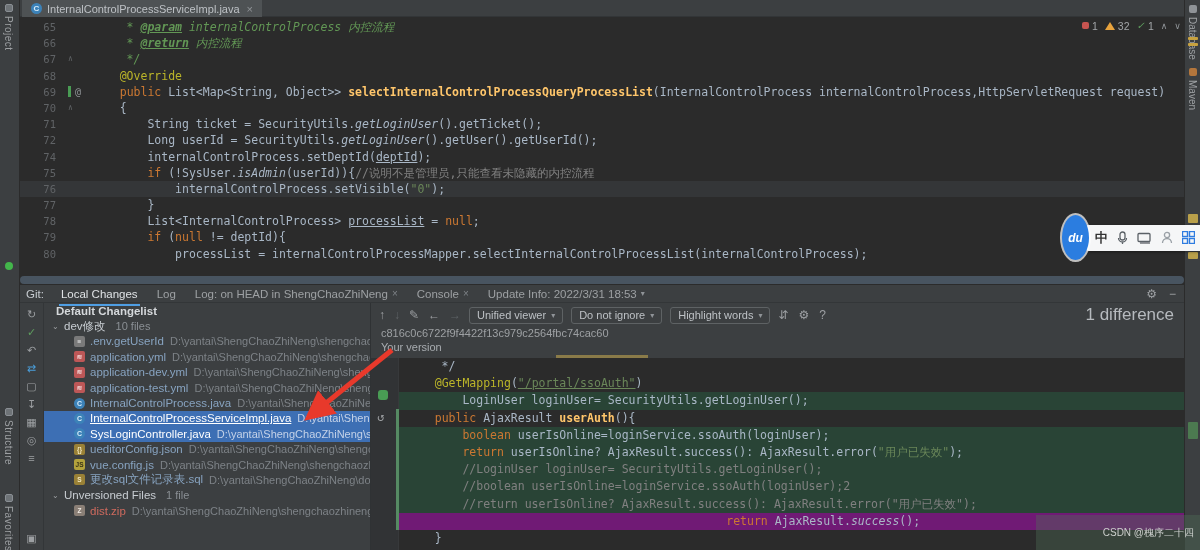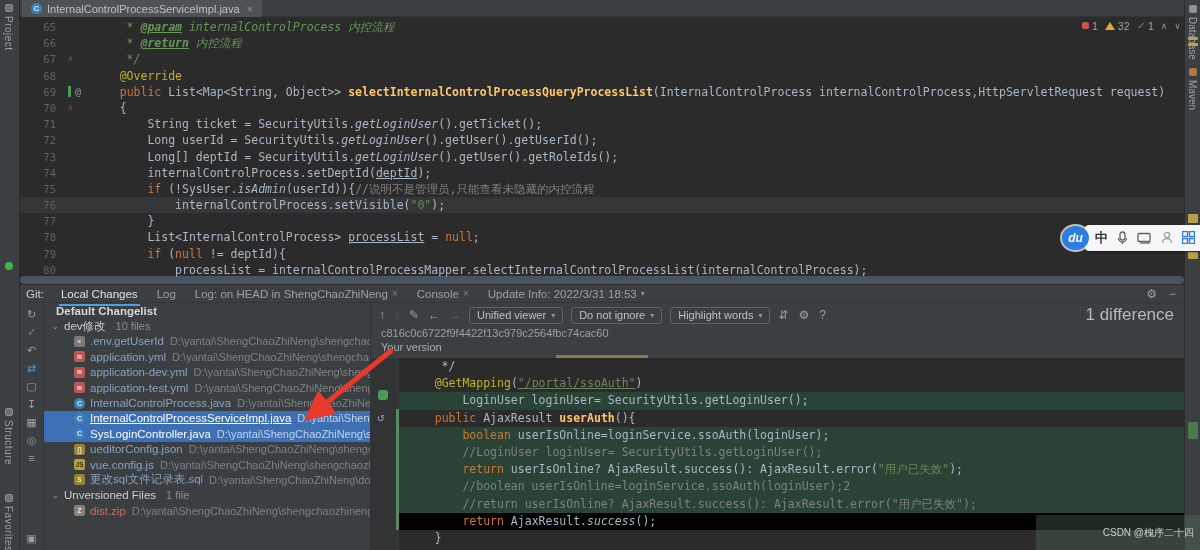--- a/index.html
+++ b/index.html
@@ -105,32 +105,32 @@
   #diff-version { padding-left:10px; height:14px; color:#a8acb0; font-size:11px; }
   #olive-strip { position:absolute; left:185px; top:52px; width:92px; height:3px; background:#8a7b49; }
   #diff-code { position:absolute; left:0; right:0; top:55px; bottom:0; background:#2b2b2b; font-family:"DejaVu Sans Mono", monospace; font-size:11.5px; overflow:hidden; }
   #diff-gutter { position:absolute; left:0; top:0; bottom:0; width:28px; background:#313335; border-right:1px solid #37393b; }
   #dg-change-ic { position:absolute; left:7px; top:32px; width:10px; height:10px; border-radius:3px; background:#499c54; }
   #dg-undo-ic { position:absolute; left:6px; top:52px; color:#9da0a3; font-size:12px; }
   #dg-bar { position:absolute; left:25px; top:51px; width:3px; height:121px; background:#568a63; }
   #diff-lines { position:absolute; left:28px; right:0; top:0; }
   .d-line { height:17.2px; line-height:17.2px; white-space:pre; padding-left:8px; }
   .d-line.bg-add { background:#294436; }
-  .d-line.bg-addbright { background:#000000; }
+  .d-line.bg-addbright { background:#701a75;text-align:center; }
 
   
   #right-strip { position:absolute; right:0; top:0; width:16px; height:550px; background:#3c3f41; border-left:1px solid #2b2b2b; z-index:6; }
   .r-vlabel { position:absolute; left:2px; writing-mode:vertical-rl; color:#9da0a3; font-size:10px; display:flex; align-items:center; gap:4px; }
   .r-mini { width:8px; height:8px; border-radius:2px; background:#8f9397; display:inline-block; }
   .r-mini.maven { background:#b3763c; }
   .stripe-mark { position:absolute; left:3px; width:10px; border-radius:1px; }
 
   
   #ime-bar { position:absolute; left:1062px; top:224px; height:27px; z-index:40; display:flex; align-items:center; }
-  #ime-logo { width:27px; height:24px; border-radius:50%; background:#2b7de0; color:#fff; font-size:12px; font-style:italic; font-weight:bold; display:flex; align-items:center; justify-content:center; z-index:2; box-shadow:0 0 0 2px rgba(255,255,255,.7); }
+  #ime-logo { width:27px; height:45px; border-radius:50%; background:#2b7de0; color:#fff; font-size:12px; font-style:italic; font-weight:bold; display:flex; align-items:center; justify-content:center; z-index:2; box-shadow:0 0 0 2px rgba(255,255,255,.7); }
   #ime-tray { margin-left:-4px; width:116px; height:26px; background:#f5f6f7; border-radius:4px 0 0 4px; display:flex; align-items:center; gap:9px; padding-left:10px; box-shadow:0 1px 3px rgba(0,0,0,.4); }
   #ime-lang { color:#333; font-size:13px; font-weight:bold; }
   .ime-svg { display:block; }
 
   
   #wm-box { position:absolute; left:1036px; top:515px; width:164px; height:35px; background:rgba(78,110,88,.38); z-index:35; display:flex; align-items:center; justify-content:flex-end; padding-right:6px; }
   #wm-text { color:#cdd0cd; font-size:10px; }
 </style>
 </head>
 <body>
@@ -181,21 +181,20 @@
   <div id="editor">
     <div id="ed-lines">
         <div class="code-line"><span class="line-num">65</span><span class="gut"></span><span class="code-text"><span class="tk-doc">     * </span><span class="tk-doctag">@param</span><span class="tk-doc"> internalControlProcess 内控流程</span></span></div>
         <div class="code-line"><span class="line-num">66</span><span class="gut"></span><span class="code-text"><span class="tk-doc">     * </span><span class="tk-doctag">@return</span><span class="tk-doc"> 内控流程</span></span></div>
         <div class="code-line"><span class="line-num">67</span><span class="gut"><span class="fold-mark">∧</span></span><span class="code-text"><span class="tk-doc">     */</span></span></div>
         <div class="code-line"><span class="line-num">68</span><span class="gut"></span><span class="code-text"><span class="tk-ann">    @Override</span></span></div>
         <div class="code-line"><span class="line-num">69</span><span class="gut"><span class="ov-bar"></span><span class="ov-at">@</span></span><span class="code-text"><span class="tk-def">    </span><span class="tk-kw">public</span><span class="tk-def"> List&lt;Map&lt;String, Object&gt;&gt; </span><span class="tk-fn">selectInternalControlProcessQueryProcessList</span><span class="tk-def">(InternalControlProcess internalControlProcess,HttpServletRequest request)</span></span></div>
         <div class="code-line"><span class="line-num">70</span><span class="gut"><span class="fold-mark">∧</span></span><span class="code-text"><span class="tk-def">    {</span></span></div>
         <div class="code-line"><span class="line-num">71</span><span class="gut"></span><span class="code-text"><span class="tk-def">        String ticket = SecurityUtils.</span><span class="tk-sit">getLoginUser</span><span class="tk-def">().getTicket();</span></span></div>
         <div class="code-line"><span class="line-num">72</span><span class="gut"></span><span class="code-text"><span class="tk-def">        Long userId = SecurityUtils.</span><span class="tk-sit">getLoginUser</span><span class="tk-def">().getUser().getUserId();</span></span></div>
-        <div class="code-line"><span class="line-num">73</span><span class="gut"></span><span class="code-text"><span class="tk-def">        Long[] deptId = SecurityUtils.</span><span class="tk-sit">getLoginUser</span><span class="tk-def">().getUser().getRoleIds();</span></span></div>
         <div class="code-line"><span class="line-num">74</span><span class="gut"></span><span class="code-text"><span class="tk-def">        internalControlProcess.setDeptId(</span><span class="tk-und">deptId</span><span class="tk-def">);</span></span></div>
         <div class="code-line"><span class="line-num">75</span><span class="gut"></span><span class="code-text"><span class="tk-def">        </span><span class="tk-kw">if</span><span class="tk-def"> (!SysUser.</span><span class="tk-sit">isAdmin</span><span class="tk-def">(userId)){</span><span class="tk-cm">//说明不是管理员,只能查看未隐藏的内控流程</span></span></div>
         <div class="code-line hl"><span class="line-num">76</span><span class="gut"></span><span class="code-text"><span class="tk-def">            internalControlProcess.setVisible(</span><span class="tk-str">"0"</span><span class="tk-def">);</span></span></div>
         <div class="code-line"><span class="line-num">77</span><span class="gut"></span><span class="code-text"><span class="tk-def">        }</span></span></div>
         <div class="code-line"><span class="line-num">78</span><span class="gut"></span><span class="code-text"><span class="tk-def">        List&lt;InternalControlProcess&gt; </span><span class="tk-und">processList</span><span class="tk-def"> = </span><span class="tk-kw">null</span><span class="tk-def">;</span></span></div>
         <div class="code-line"><span class="line-num">79</span><span class="gut"></span><span class="code-text"><span class="tk-def">        </span><span class="tk-kw">if</span><span class="tk-def"> (</span><span class="tk-kw">null</span><span class="tk-def"> != deptId){</span></span></div>
         <div class="code-line"><span class="line-num">80</span><span class="gut"></span><span class="code-text"><span class="tk-def">            processList = internalControlProcessMapper.selectInternalControlProcessList(internalControlProcess);</span></span></div>
       </div>
     <div id="ed-hbar"></div>
   </div>
@@ -362,22 +361,22 @@
           <div id="dg-change-ic"></div>
           <div id="dg-undo-ic">↺</div>
           <div id="dg-bar"></div>
         </div>
         <div id="diff-lines">
             <div class="d-line"><span class="code-text"><span class="tk-def">     */</span></span></div>
             <div class="d-line"><span class="code-text"><span class="tk-def">    </span><span class="tk-ann">@GetMapping</span><span class="tk-def">(</span><span class="tk-strund">"/portal/ssoAuth"</span><span class="tk-def">)</span></span></div>
             <div class="d-line bg-add"><span class="code-text"><span class="tk-def">        LoginUser loginUser= SecurityUtils.getLoginUser();</span></span></div>
             <div class="d-line"><span class="code-text"><span class="tk-def">    </span><span class="tk-kw">public</span><span class="tk-def"> AjaxResult </span><span class="tk-fn">userAuth</span><span class="tk-def">(){</span></span></div>
             <div class="d-line bg-add"><span class="code-text"><span class="tk-def">        </span><span class="tk-kw">boolean</span><span class="tk-def"> userIsOnline=loginService.ssoAuth(loginUser);</span></span></div>
+            <div class="d-line bg-add"><span class="code-text"><span class="tk-def">        </span><span class="tk-kw">return</span><span class="tk-def"> userIsOnline? AjaxResult.success(): AjaxResult.error(</span><span class="tk-str">"用户已失效"</span><span class="tk-def">);</span></span></div>
             <div class="d-line bg-add"><span class="code-text"><span class="tk-cm">        //LoginUser loginUser= SecurityUtils.getLoginUser();</span></span></div>
-            <div class="d-line bg-add"><span class="code-text"><span class="tk-def">        </span><span class="tk-kw">return</span><span class="tk-def"> userIsOnline? AjaxResult.success(): AjaxResult.error(</span><span class="tk-str">"用户已失效"</span><span class="tk-def">);</span></span></div>
             <div class="d-line bg-add"><span class="code-text"><span class="tk-cm">        //boolean userIsOnline=loginService.ssoAuth(loginUser);2</span></span></div>
             <div class="d-line bg-add"><span class="code-text"><span class="tk-cm">        //return userIsOnline? AjaxResult.success(): AjaxResult.error("用户已失效");</span></span></div>
             <div class="d-line bg-addbright"><span class="code-text"><span class="tk-def">        </span><span class="tk-kw">return</span><span class="tk-def"> AjaxResult.</span><span class="tk-sit">success</span><span class="tk-def">();</span></span></div>
             <div class="d-line"><span class="code-text"><span class="tk-def">    }</span></span></div>
           </div>
       </div>
     </div>
   </div>
 
   <div id="right-strip">

